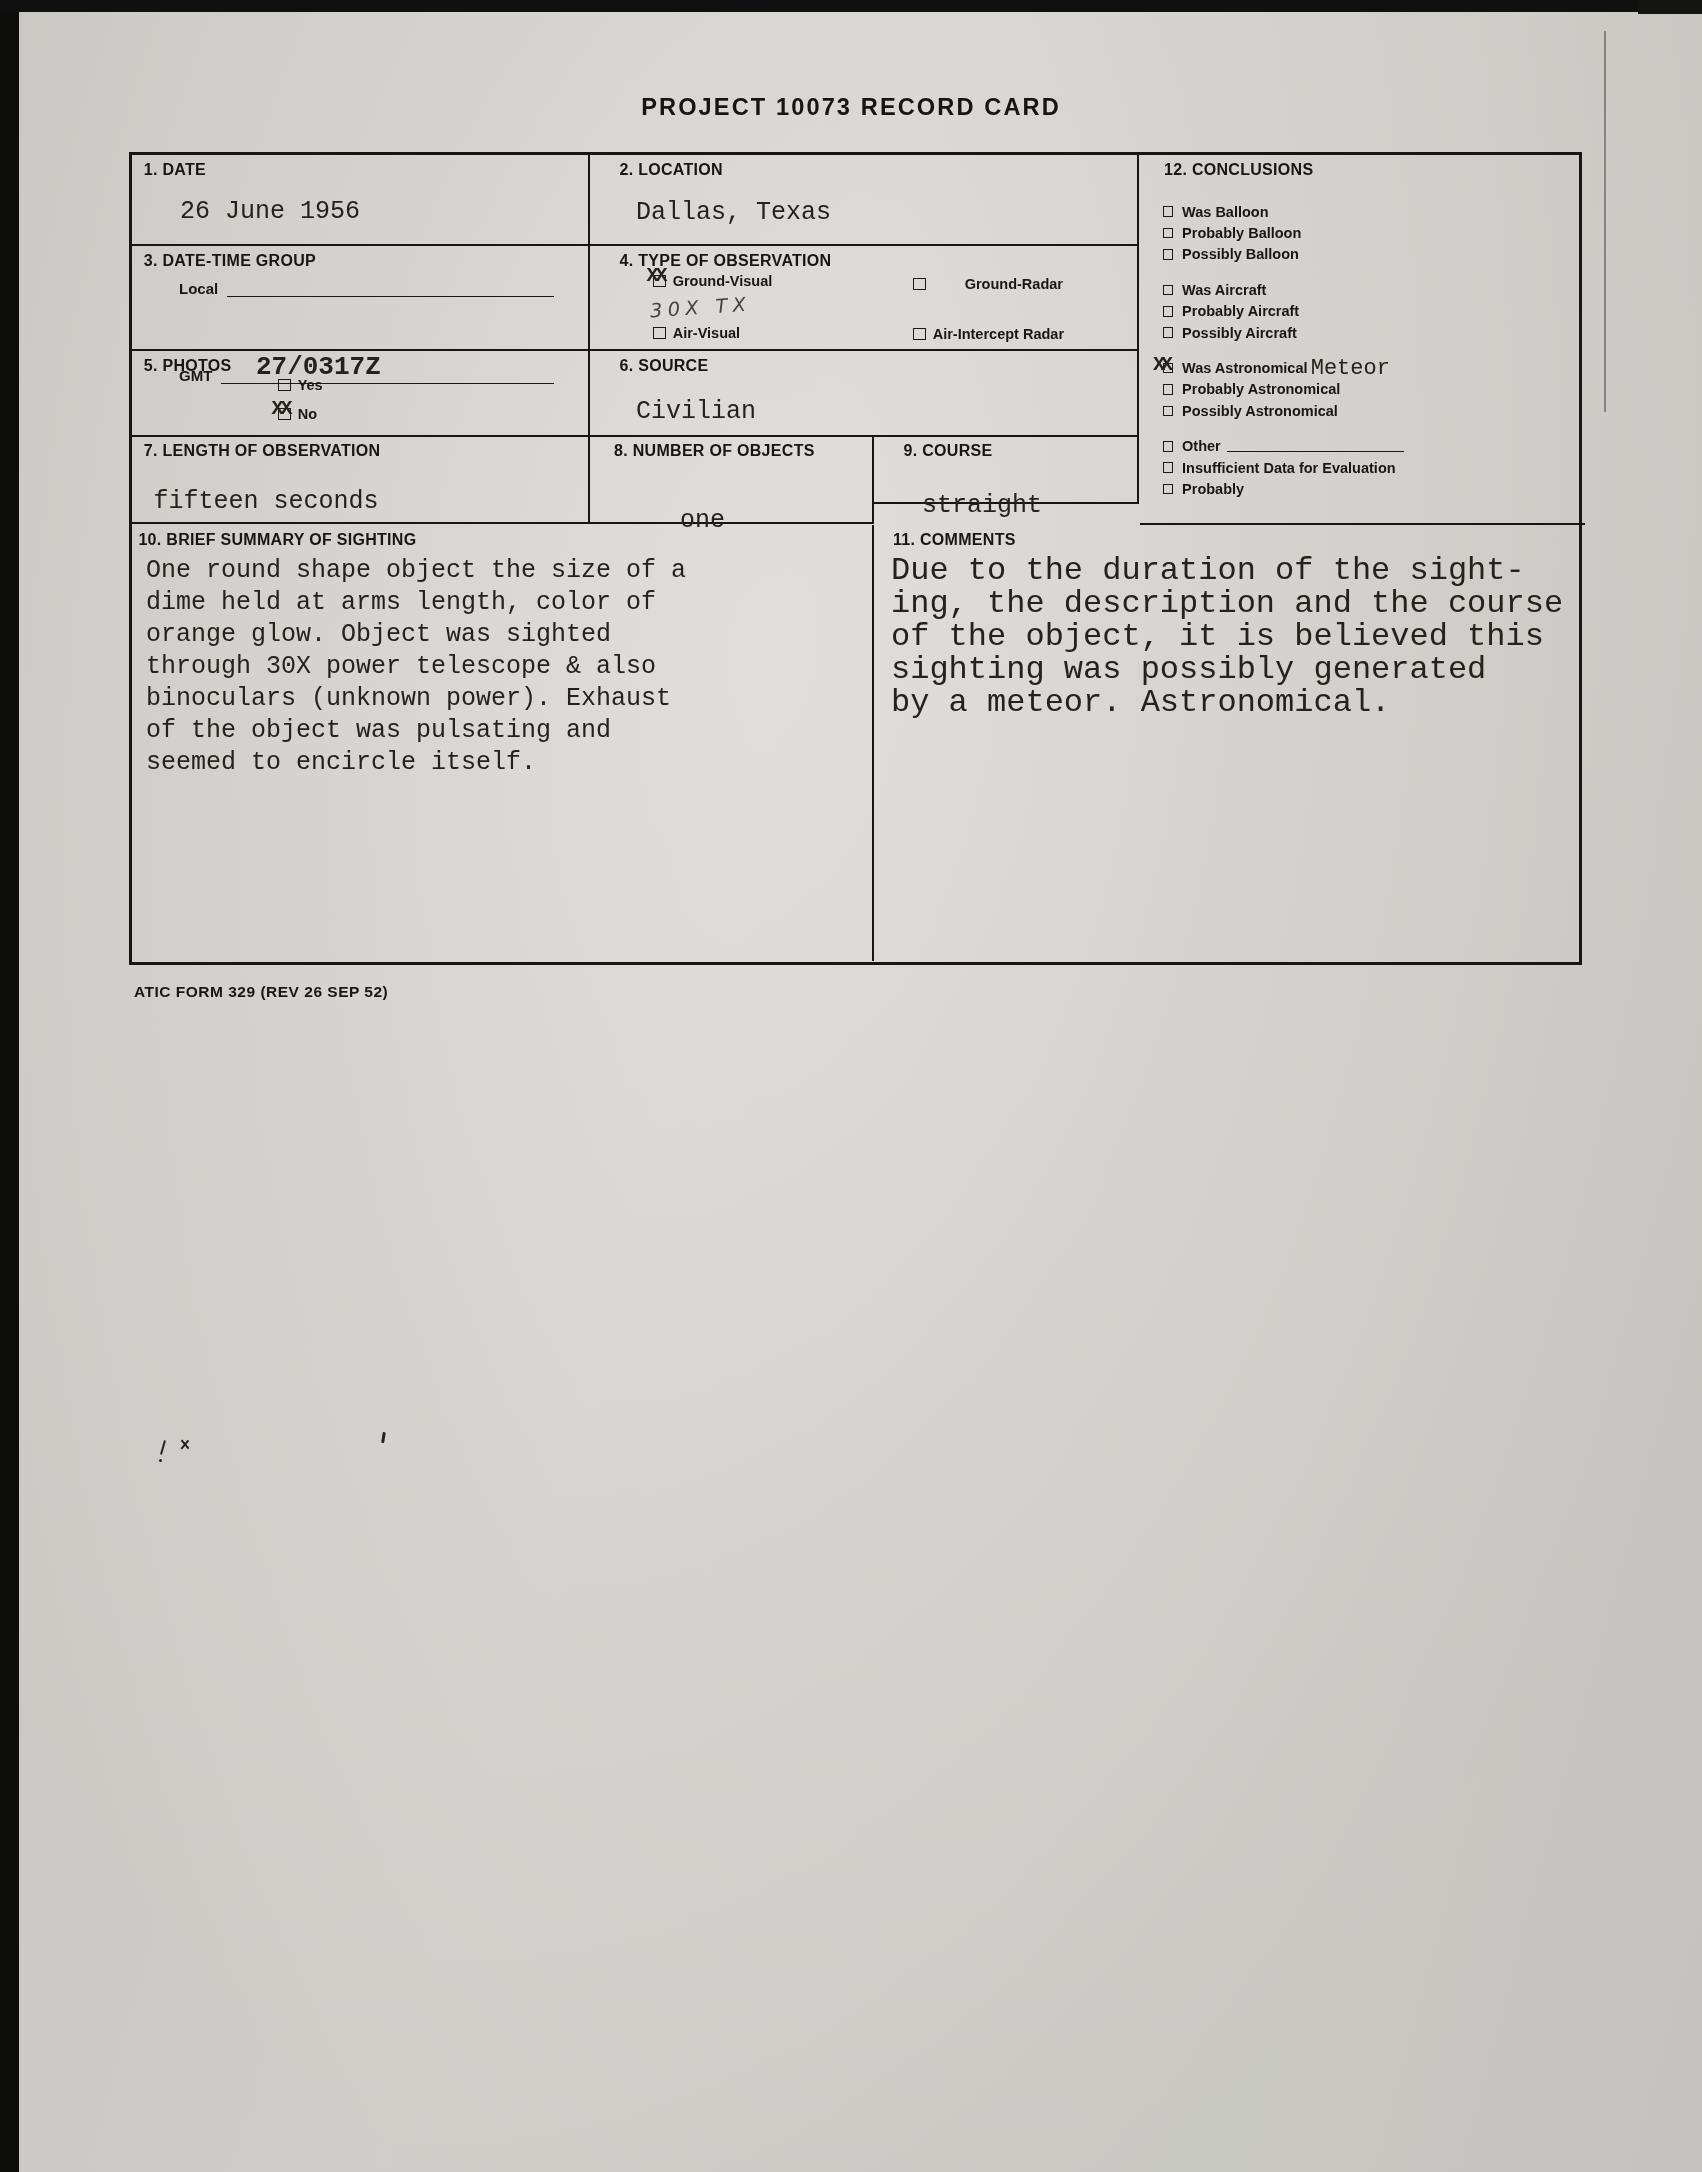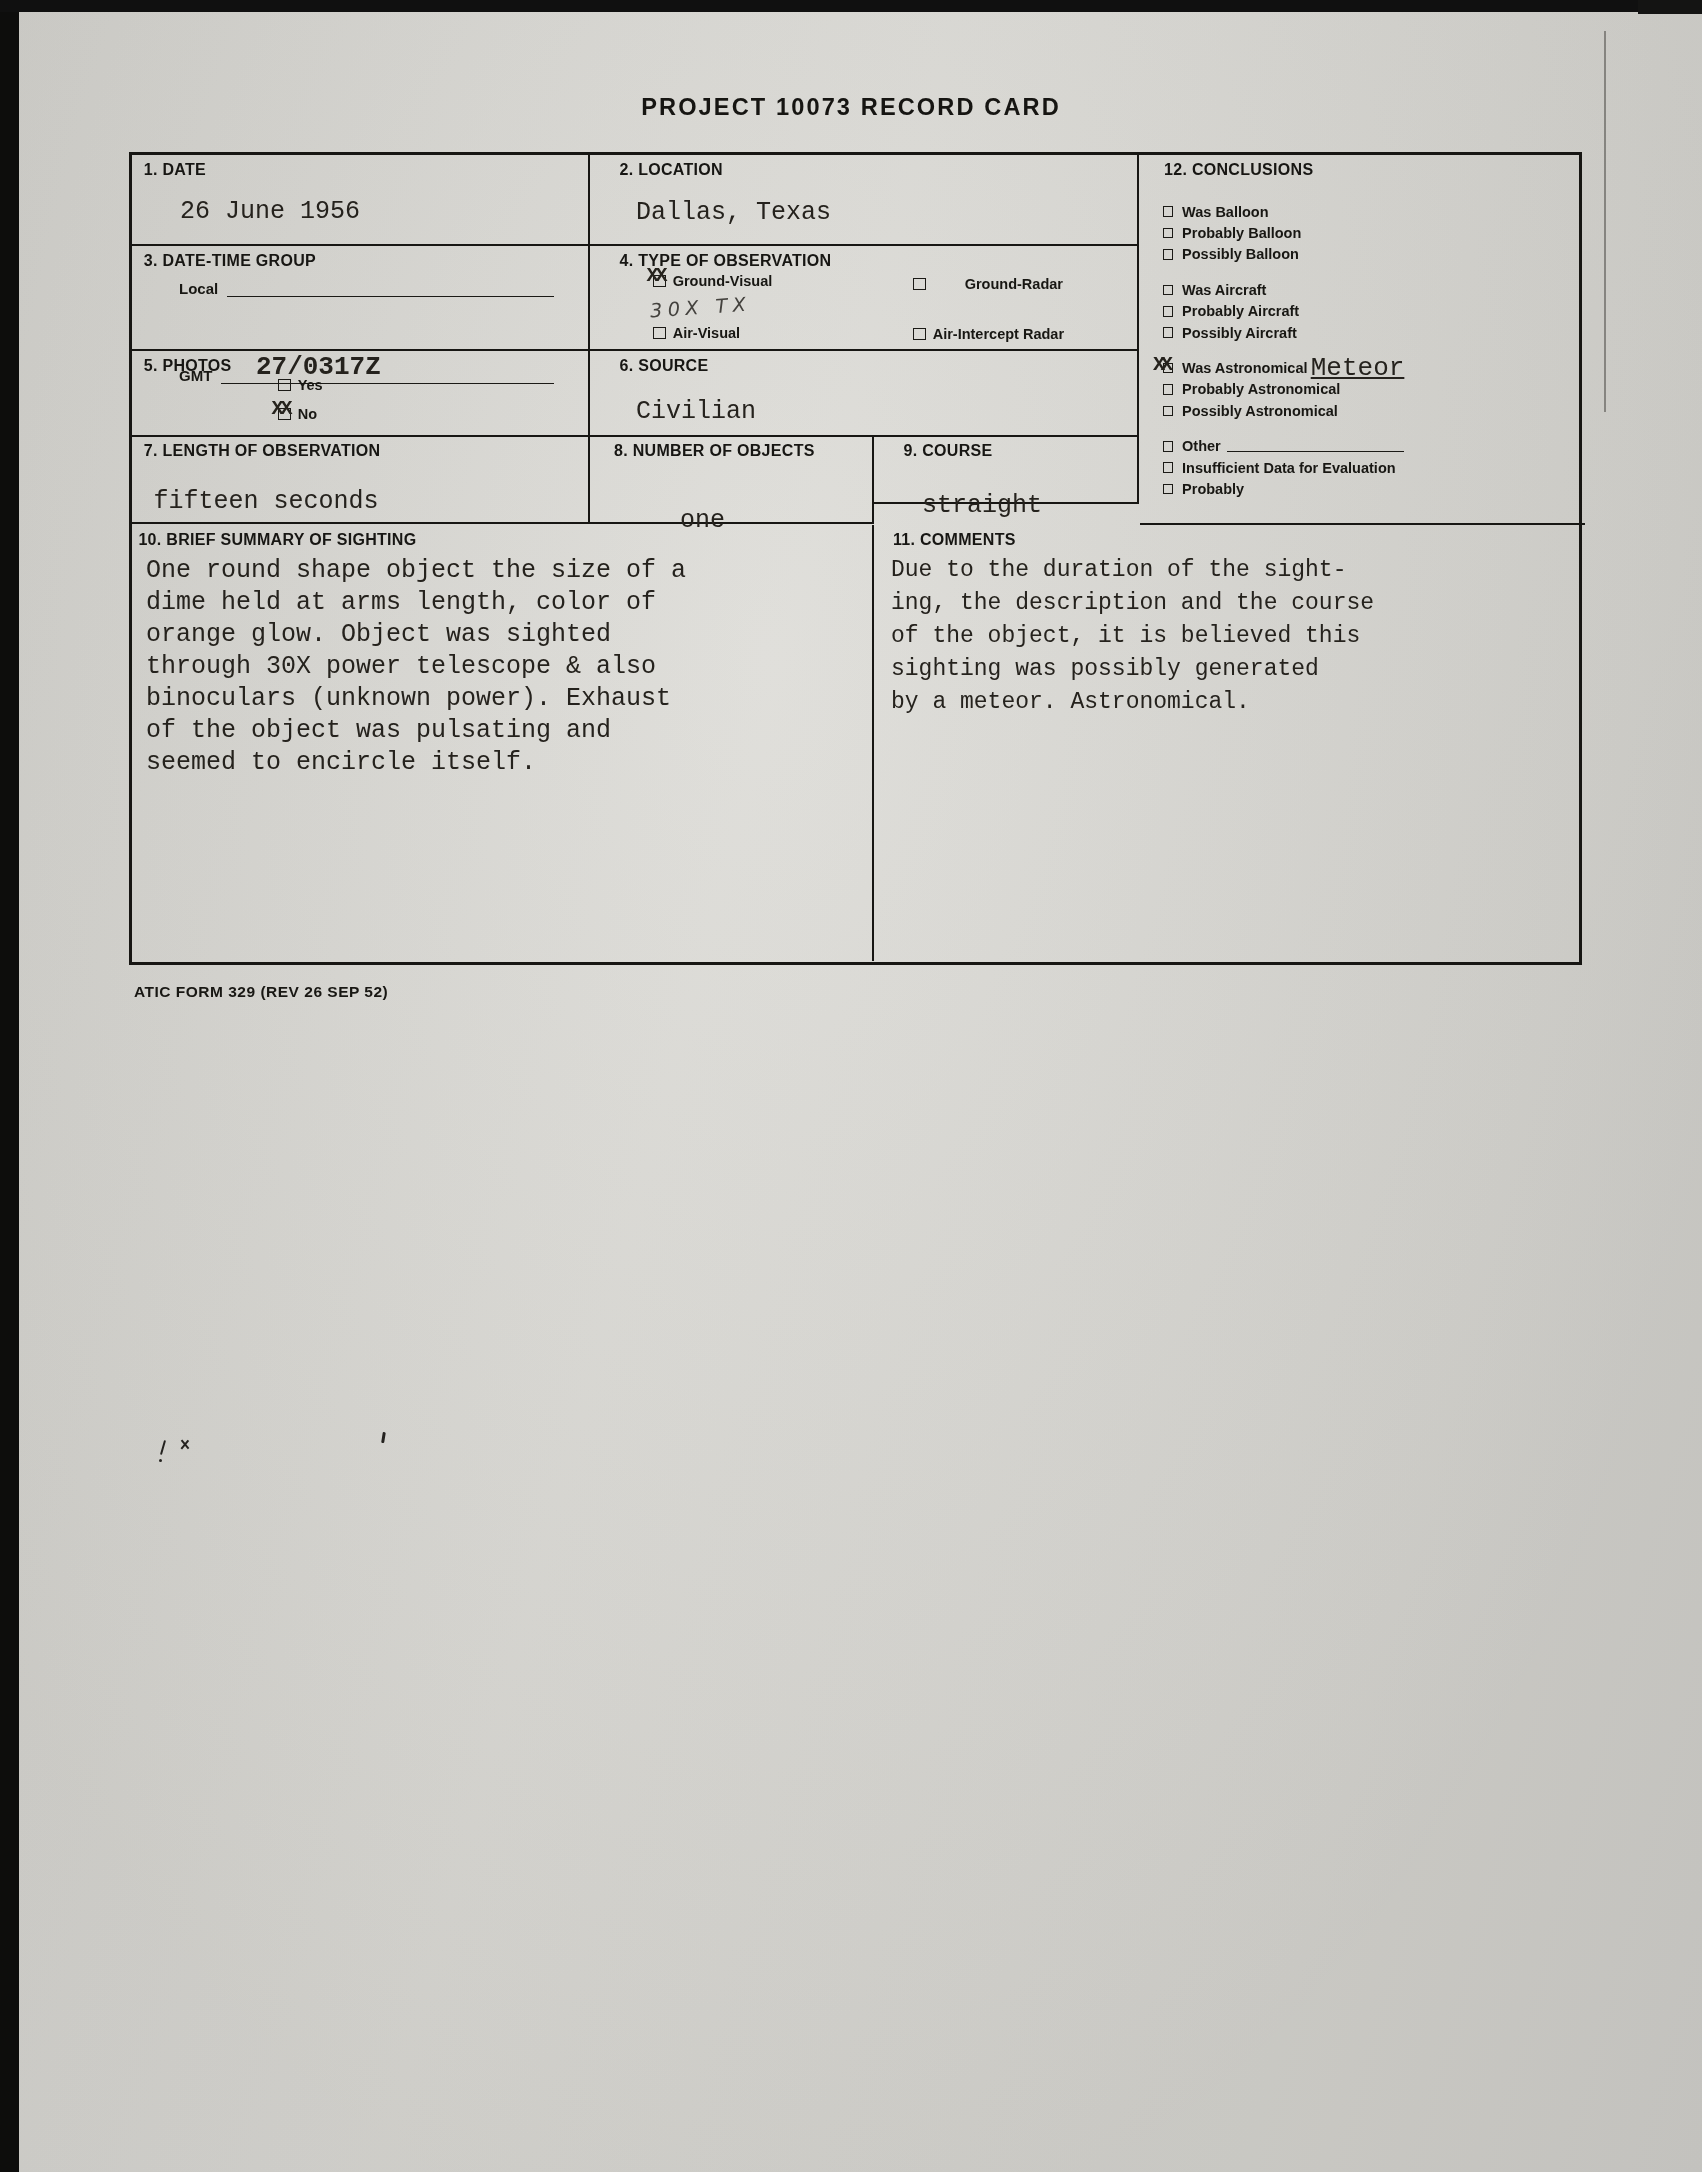--- a/index.html
+++ b/index.html
@@ -87,33 +87,33 @@
     position:absolute;left:60px;top:50px;
     font-family:"DejaVu Sans",sans-serif;font-style:italic;font-size:19.3px;letter-spacing:5.4px;
     color:#34322e;transform:rotate(-4deg);opacity:.9;
   }
   .o-yes{left:146px;top:26px;}
   .o-no {left:146px;top:55px;}
 
   
   .body-text{position:absolute;white-space:pre-line;}
   .v-summary {left:14px;top:30px;font-size:25px;line-height:32px;}
-  .v-comments{left:17px;top:29px;font-size:23px;line-height:33px;}
+  .v-comments{left:17px;top:29px;font-size:32px;line-height:33px;}
 
   
   .clist{position:absolute;left:22.5px;top:46px;right:7.5px;}
   .crow{display:flex;align-items:center;height:21.4px;position:relative;
         font-size:14.5px;font-weight:700;white-space:nowrap;}
   .crow.gap{margin-top:14px;}
   .ccb{width:8.6px;height:8.6px;border:1.6px solid #1b1a16;margin-right:9px;flex:none;}
   .cmark{position:absolute;left:-9.6px;top:-4.3px;
         font-family:"Liberation Mono","DejaVu Sans Mono",monospace;
         font-weight:700;font-size:20.4px;letter-spacing:-4.3px;color:#25221d;}
   .cannot{font-family:"Liberation Mono","DejaVu Sans Mono",monospace;font-weight:400;
-        font-size:26px;margin-left:3.2px;color:#25221d;text-decoration:underline;}
+        font-size:22px;margin-left:3.2px;color:#25221d;}
   .other-line{flex:0 0 177px;border-bottom:1.6px solid #1b1a16;height:9.6px;margin-left:6.4px;}
 
   .footer{position:absolute;left:134px;top:983px;font-size:15.5px;font-weight:700;letter-spacing:0.5px;}
 
   
   .ink{position:absolute;background:#24221f;}
   .ink-a{left:162px;top:1440px;width:2.1px;height:15px;transform:rotate(16deg);border-radius:1.1px;}
   .ink-a2{left:159px;top:1459px;width:3.2px;height:3.2px;border-radius:50%;}
   .ink-b1{left:184px;top:1439px;width:1.6px;height:10.7px;transform:rotate(40deg);}
   .ink-b2{left:184px;top:1439px;width:1.6px;height:10.7px;transform:rotate(-40deg);}

